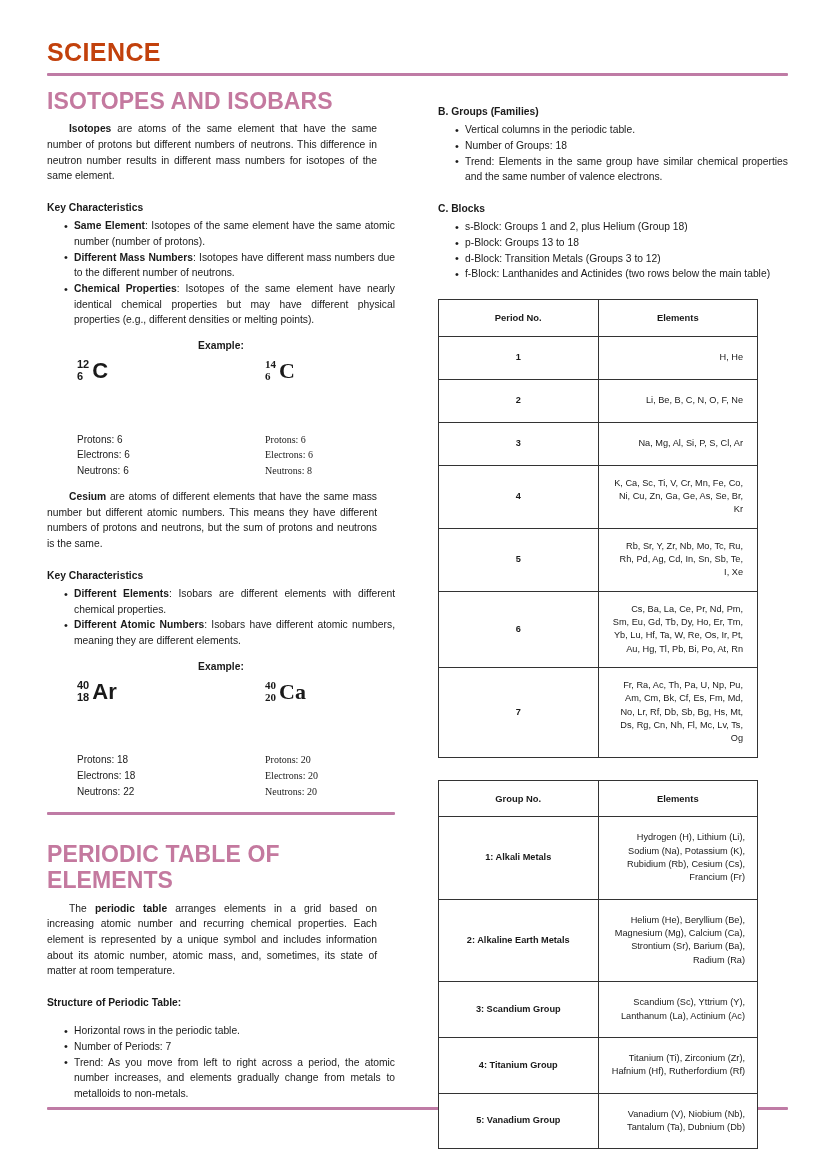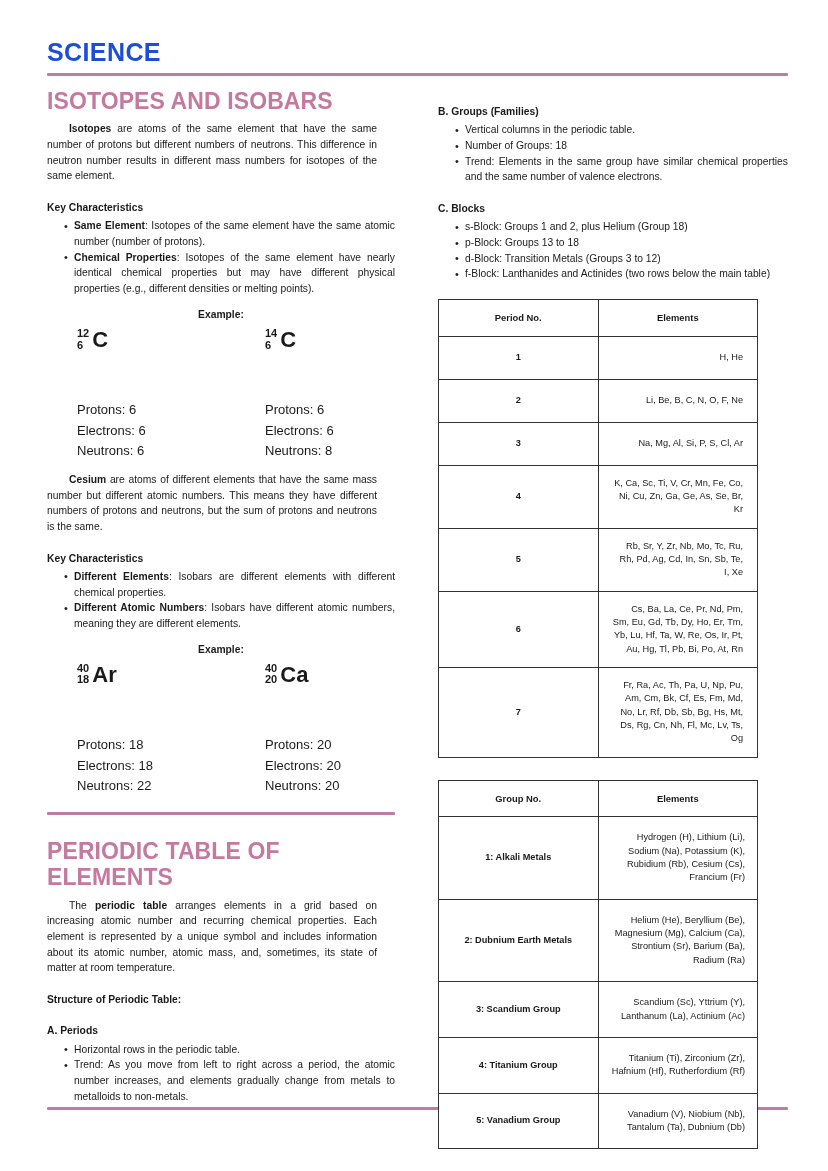--- a/index.html
+++ b/index.html
@@ -24,21 +24,21 @@
   }
 
   
   .doc-title {
     position: absolute;
     left: 47px;
     top: 40px;
     font-size: 25px;
     font-weight: bold;
     letter-spacing: 0.4px;
-    color: #1d4ed8;
+    color: #c2410c;
     line-height: 1;
   }
   .rule {
     background: #bf7ba5;
     height: 2.5px;
     border-radius: 1px;
   }
   .header-rule {
     position: absolute;
     left: 47px;
@@ -127,42 +127,42 @@
   .nuclide-row {
     display: flex;
     justify-content: center;
     margin-bottom: 10px;
   }
   .nuclide-box {
     width: 50%;
     box-sizing: border-box;
   }
   .nuclide-box.left-box { padding-left: 30px; }
-  .nuclide-box.right-box { padding-left: 44px; }
+  .nuclide-box.right-box { padding-left: 44px; font-family: Liberation Serif, serif; }
   .nuclide-symbol {
     display: flex;
     align-items: center;
     margin-bottom: 7px;
   }
   .nuclide-nums {
     display: flex;
     flex-direction: column;
     font-size: 11px;
     font-weight: bold;
     line-height: 1.08;
     margin-right: 3px;
     padding-bottom: 1px;
   }
   .nuclide-el {
     font-size: 22px;
     font-weight: bold;
     line-height: 1;
   }
   .nuclide-facts {
-    font-size: 13px;
+    font-size: 10px;
     line-height: 1.58;
     margin-top: 48px;
   }
 
   
   table.data-table {
     width: 320px;
     border-collapse: collapse;
     table-layout: fixed;
     margin-bottom: 22px;
@@ -207,20 +207,21 @@
 
   <div class="col-left">
 
     <h2 class="section-title">ISOTOPES AND ISOBARS</h2>
 
     <p class="body"><b>Isotopes</b><span> are atoms of the same element that have the same number of protons but different numbers of neutrons. This difference in neutron number results in different mass numbers for isotopes of the same element.</span></p>
 
     <div class="sub-head">Key Characteristics</div>
     <ul class="bullets">
       <li><b>Same Element</b><span>: Isotopes of the same element have the same atomic number (number of protons).</span></li>
+      <li><b>Different Mass Numbers</b><span>: Isotopes have different mass numbers due to the different number of neutrons.</span></li>
       <li><b>Chemical Properties</b><span>: Isotopes of the same element have nearly identical chemical properties but may have different physical properties (e.g., different densities or melting points).</span></li>
     </ul>
 
     <div class="example-label">Example:</div>
 
     <div class="nuclide-row">
       <div class="nuclide-box left-box">
         <div class="nuclide-symbol">
           <span class="nuclide-nums">
             <span>12</span>
@@ -292,23 +293,23 @@
     </div>
 
     <div style="height:31px"></div>
 
     <h2 class="section-title">PERIODIC TABLE OF ELEMENTS</h2>
 
     <p class="body"><span>The </span><b>periodic table</b><span> arranges elements in a grid based on increasing atomic number and recurring chemical properties. Each element is represented by a unique symbol and includes information about its atomic number, atomic mass, and, sometimes, its state of matter at room temperature.</span></p>
 
     <div class="sub-head" style="margin-bottom:13px">Structure of Periodic Table:</div>
 
-    <div class="sub-head">A. Periods</div>
     <ul class="bullets">
       <li>Horizontal rows in the periodic table.</li>
+      <li>Number of Periods: 7</li>
       <li>Trend: As you move from left to right across a period, the atomic number increases, and elements gradually change from metals to metalloids to non-metals.</li>
     </ul>
   </div>
 
   <div class="col-right">
 
     <div class="sub-head">B. Groups (Families)</div>
     <ul class="bullets">
       <li>Vertical columns in the periodic table.</li>
       <li>Number of Groups: 18</li>
@@ -368,21 +369,21 @@
           <th>Group No.</th>
           <th>Elements</th>
         </tr>
       </thead>
       <tbody>
         <tr>
             <td class="key">1: Alkali Metals</td>
             <td class="vals">Hydrogen (H), Lithium (Li), Sodium (Na), Potassium (K), Rubidium (Rb), Cesium (Cs), Francium (Fr)</td>
           </tr>
         <tr>
-            <td class="key">2: Dubnium Earth Metals</td>
+            <td class="key">2: Alkaline Earth Metals</td>
             <td class="vals">Helium (He), Beryllium (Be), Magnesium (Mg), Calcium (Ca), Strontium (Sr), Barium (Ba), Radium (Ra)</td>
           </tr>
         <tr>
             <td class="key">3: Scandium Group</td>
             <td class="vals">Scandium (Sc), Yttrium (Y), Lanthanum (La), Actinium (Ac)</td>
           </tr>
         <tr>
             <td class="key">4: Titanium Group</td>
             <td class="vals">Titanium (Ti), Zirconium (Zr), Hafnium (Hf), Rutherfordium (Rf)</td>
           </tr>

